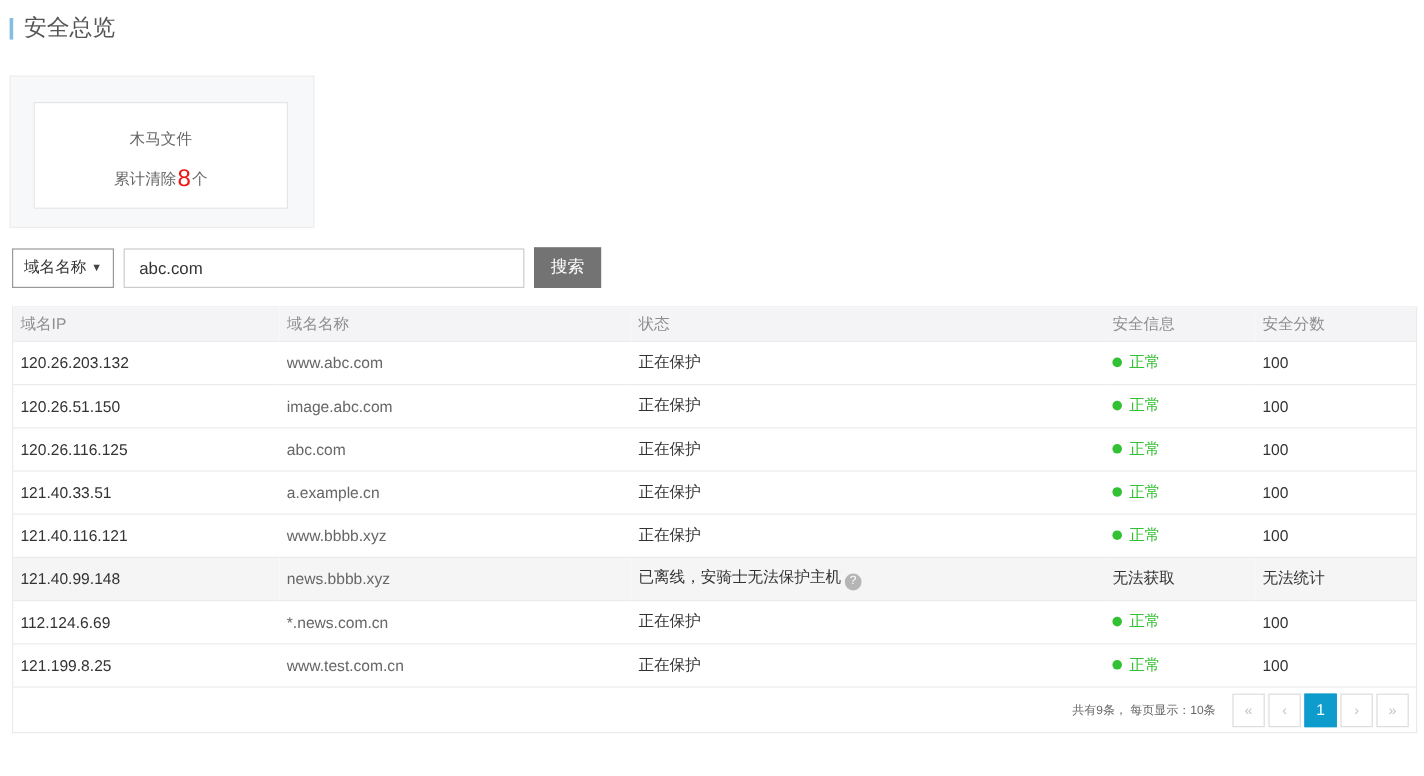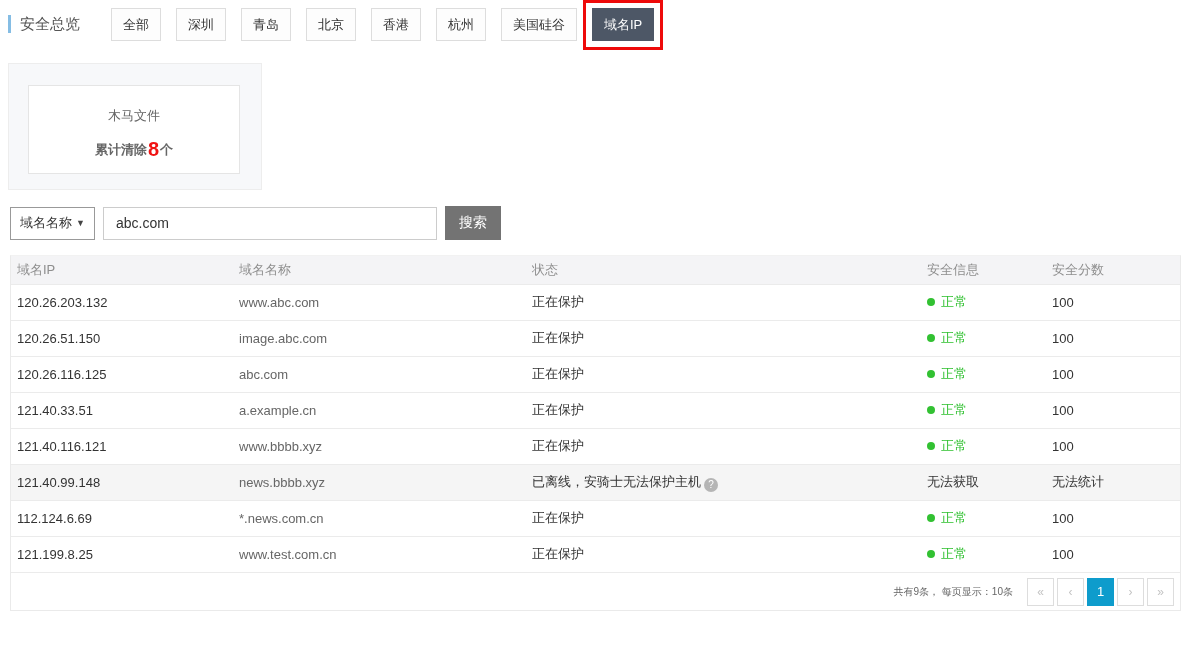--- a/index.html
+++ b/index.html
@@ -5,22 +5,22 @@
   * { margin:0; padding:0; box-sizing:border-box; }
   html,body { width:1187px; height:647px; }
   body {
     position:relative; background:#fff; overflow:hidden;
     font-family:"Liberation Sans","DejaVu Sans",sans-serif;
   }
 
   
   .header { position:absolute; top:8px; left:8px; display:flex; align-items:flex-start; }
   .page-title {
-    border-left:3px solid #85bde4; padding-left:9px; margin-top:7px; margin-right:31px;
-    font-size:15px; color:#555; line-height:18px; white-space:nowrap;
+    border-left:3px solid #85bde4; padding-left:9px; margin-top:7px; margin-right:9px;
+    font-size:19px; color:#555; line-height:18px; white-space:nowrap;
   }
   .tabs { display:flex; gap:15px; align-items:flex-start; }
   .tab {
     position:relative; height:33px; line-height:31px; padding:0 11px;
     border:1px solid #ddd; background:#fdfdfd; font-size:13px; color:#333;
     text-align:center; cursor:pointer; white-space:nowrap;
   }
   .tab.active { background:#4d5766; border-color:#4d5766; color:#fff; }
   .annotation-box {
     position:absolute; top:-9px; bottom:-10px; left:-10px; right:-10px;
@@ -30,21 +30,21 @@
   
   .summary-panel {
     position:absolute; left:8px; top:63px; width:254px; height:127px;
     background:#f7f8fa; border:1px solid #ededed;
   }
   .summary-card {
     position:absolute; left:19px; top:21px; width:212px; height:89px;
     background:#fff; border:1px solid #e5e5e5; text-align:center;
   }
   .summary-title { margin-top:21px; font-size:13px; color:#666; }
-  .summary-line { margin-top:13px; font-size:13px; color:#666;font-weight:bold; }
+  .summary-line { margin-top:13px; font-size:13px; color:#666; }
   .summary-count { font-size:20px; color:#f01414; padding:0 1px; vertical-align:-2px; }
 
   
   .search-bar { position:absolute; left:10px; top:206px; display:flex; align-items:center; }
   .filter-select {
     width:85px; height:33px; border:1px solid #999; background:#fff; margin-right:8px;
     display:flex; align-items:center; justify-content:space-between; padding:0 9px;
     font-size:13px; color:#333; cursor:pointer;
   }
   .caret { font-size:9px; color:#444; }
@@ -96,46 +96,20 @@
     background:#fff; color:#c3c3c3; text-align:center; font-size:12px;
     cursor:pointer; padding:0 4px;
   }
   .pg.active { background:#0e9ccc; border-color:#0e9ccc; color:#fff; font-size:13px; }
 </style>
 </head>
 <body>
 
 <div class="header">
   <div class="page-title">安全总览</div>
-  <div class="tabs">
-      <div class="tab">
-    <span class="tab-label">全部</span>
-  </div>
-      <div class="tab">
-    <span class="tab-label">深圳</span>
-  </div>
-      <div class="tab">
-    <span class="tab-label">青岛</span>
-  </div>
-      <div class="tab">
-    <span class="tab-label">北京</span>
-  </div>
-      <div class="tab">
-    <span class="tab-label">香港</span>
-  </div>
-      <div class="tab">
-    <span class="tab-label">杭州</span>
-  </div>
-      <div class="tab">
-    <span class="tab-label">美国硅谷</span>
-  </div>
-      <div class="tab active">
-    <span class="tab-label">域名IP</span>
-  <div class="annotation-box"></div></div>
-    </div>
 </div>
 
 <div class="summary-panel">
   <div class="summary-card">
     <div class="summary-title">木马文件</div>
     <div class="summary-line">
       <span>累计清除</span><span class="summary-count">8</span><span>个</span>
     </div>
   </div>
 </div>

